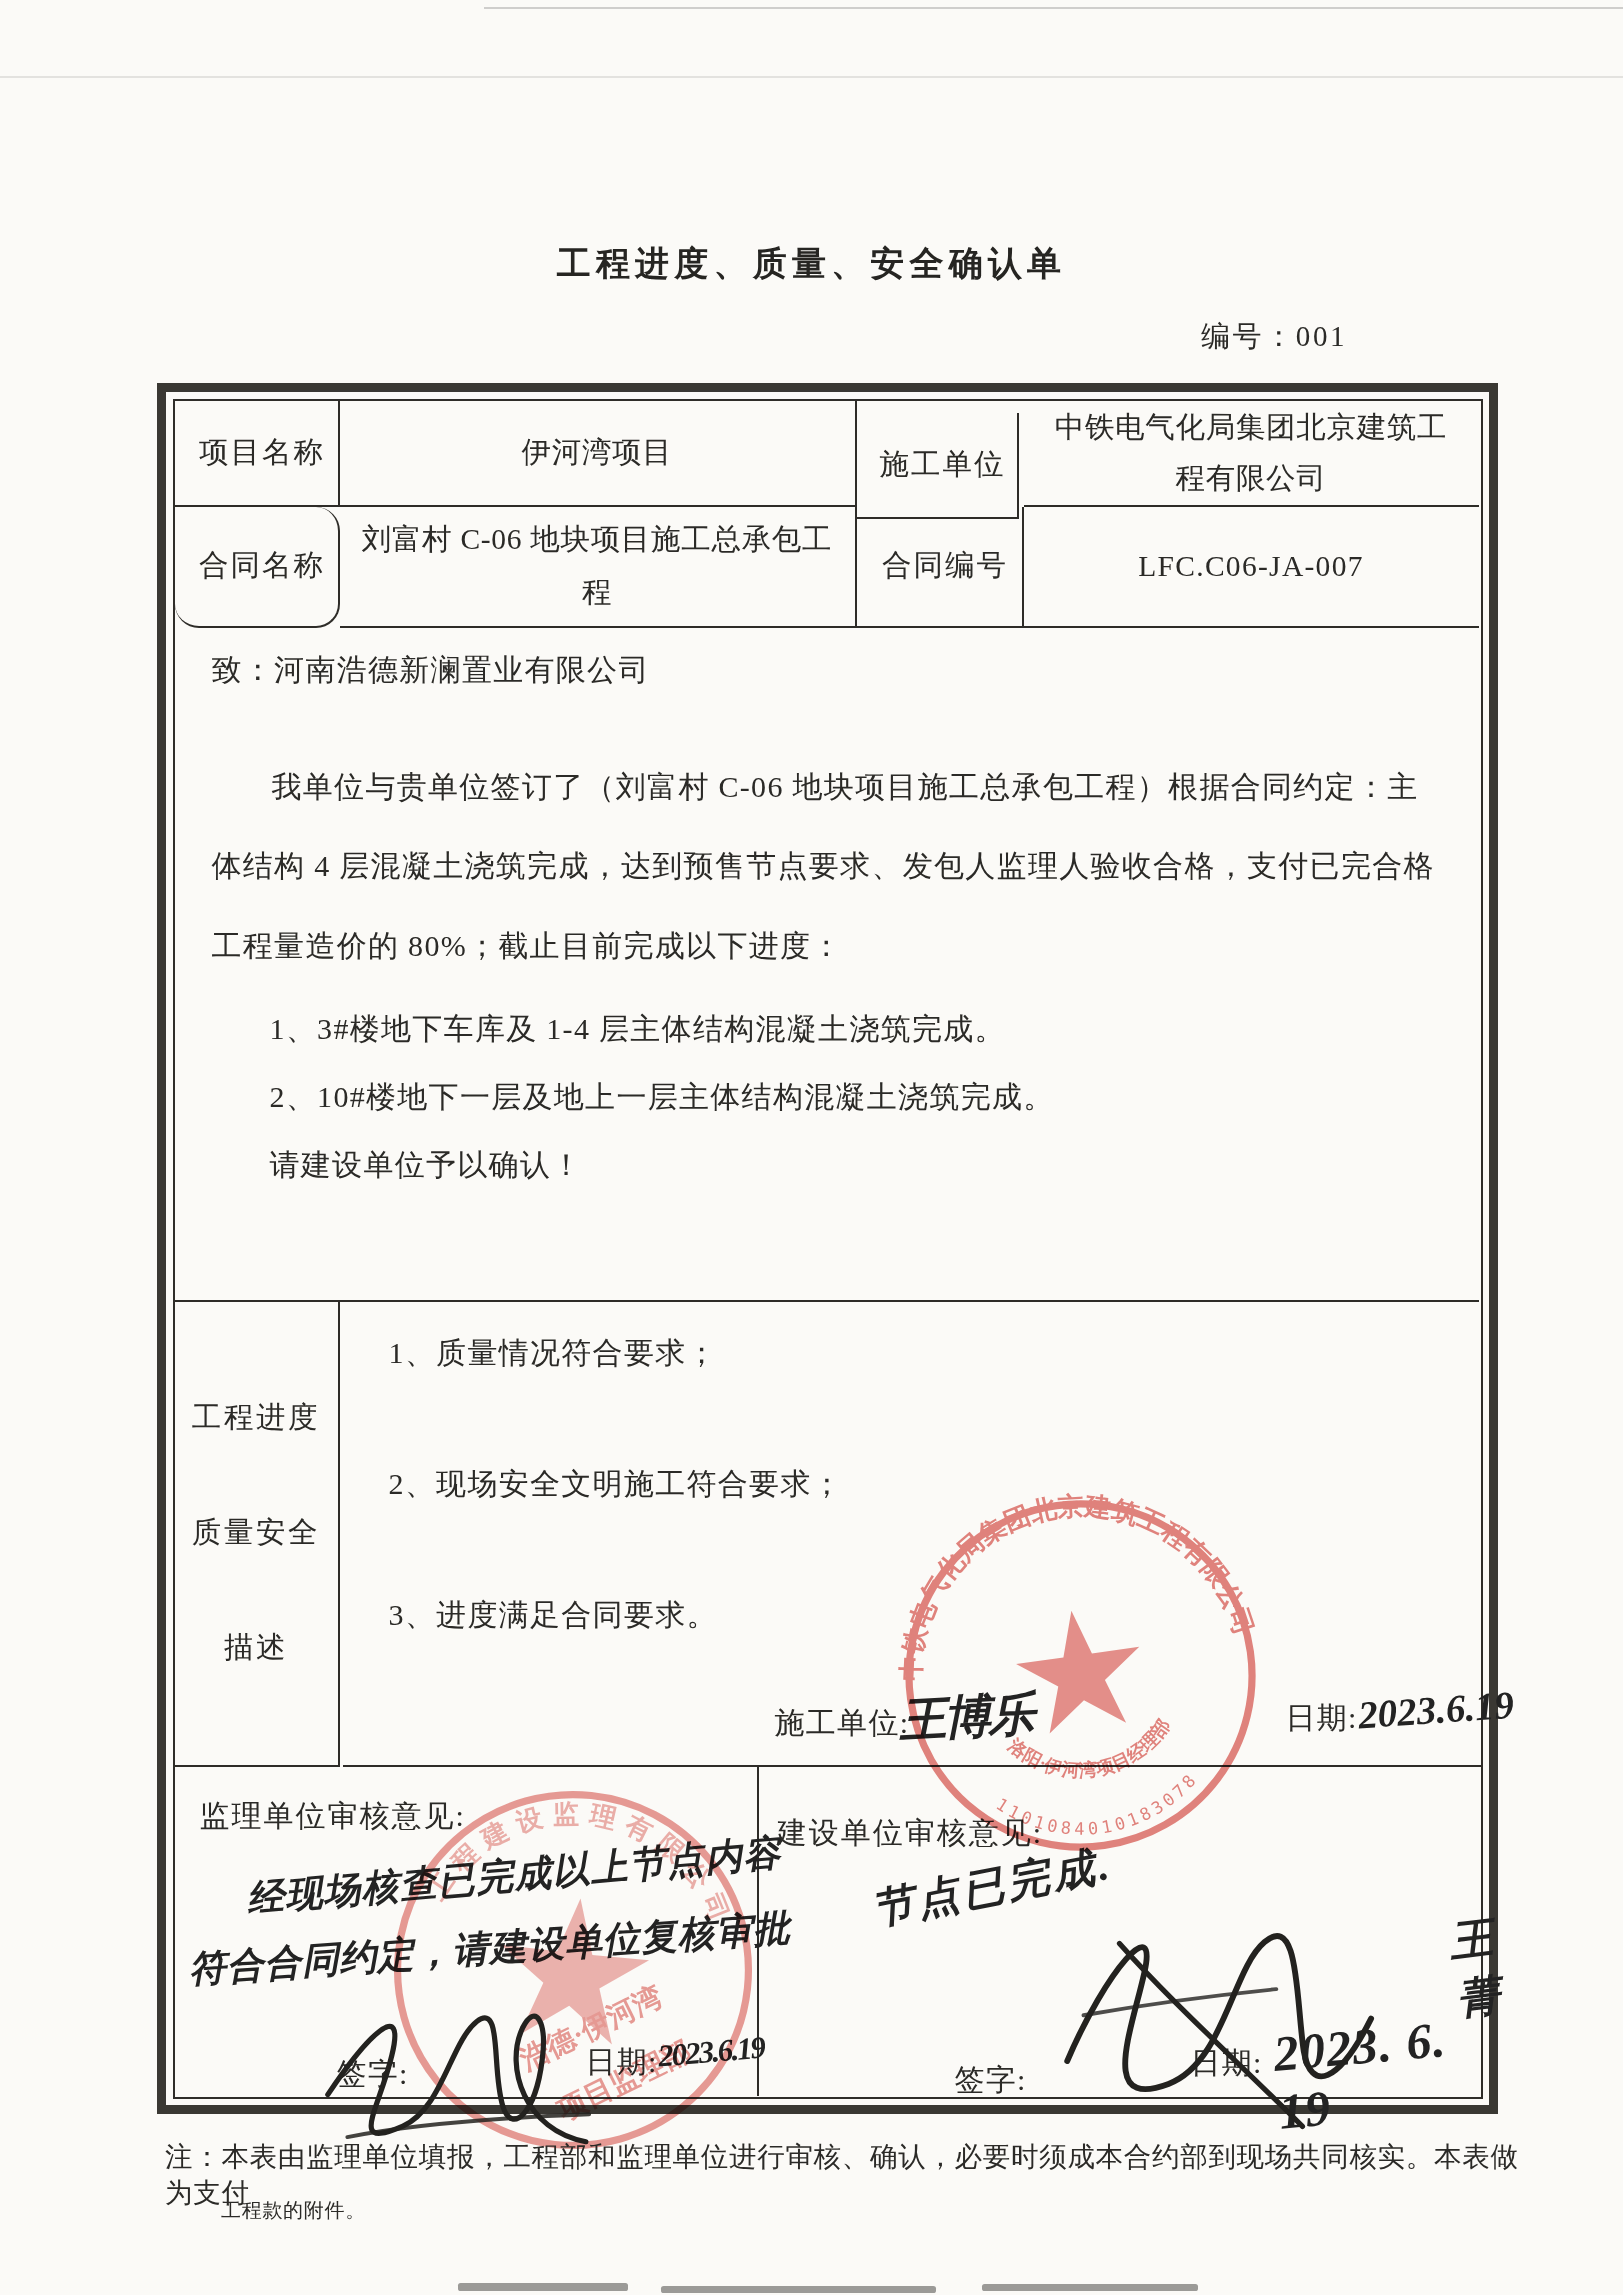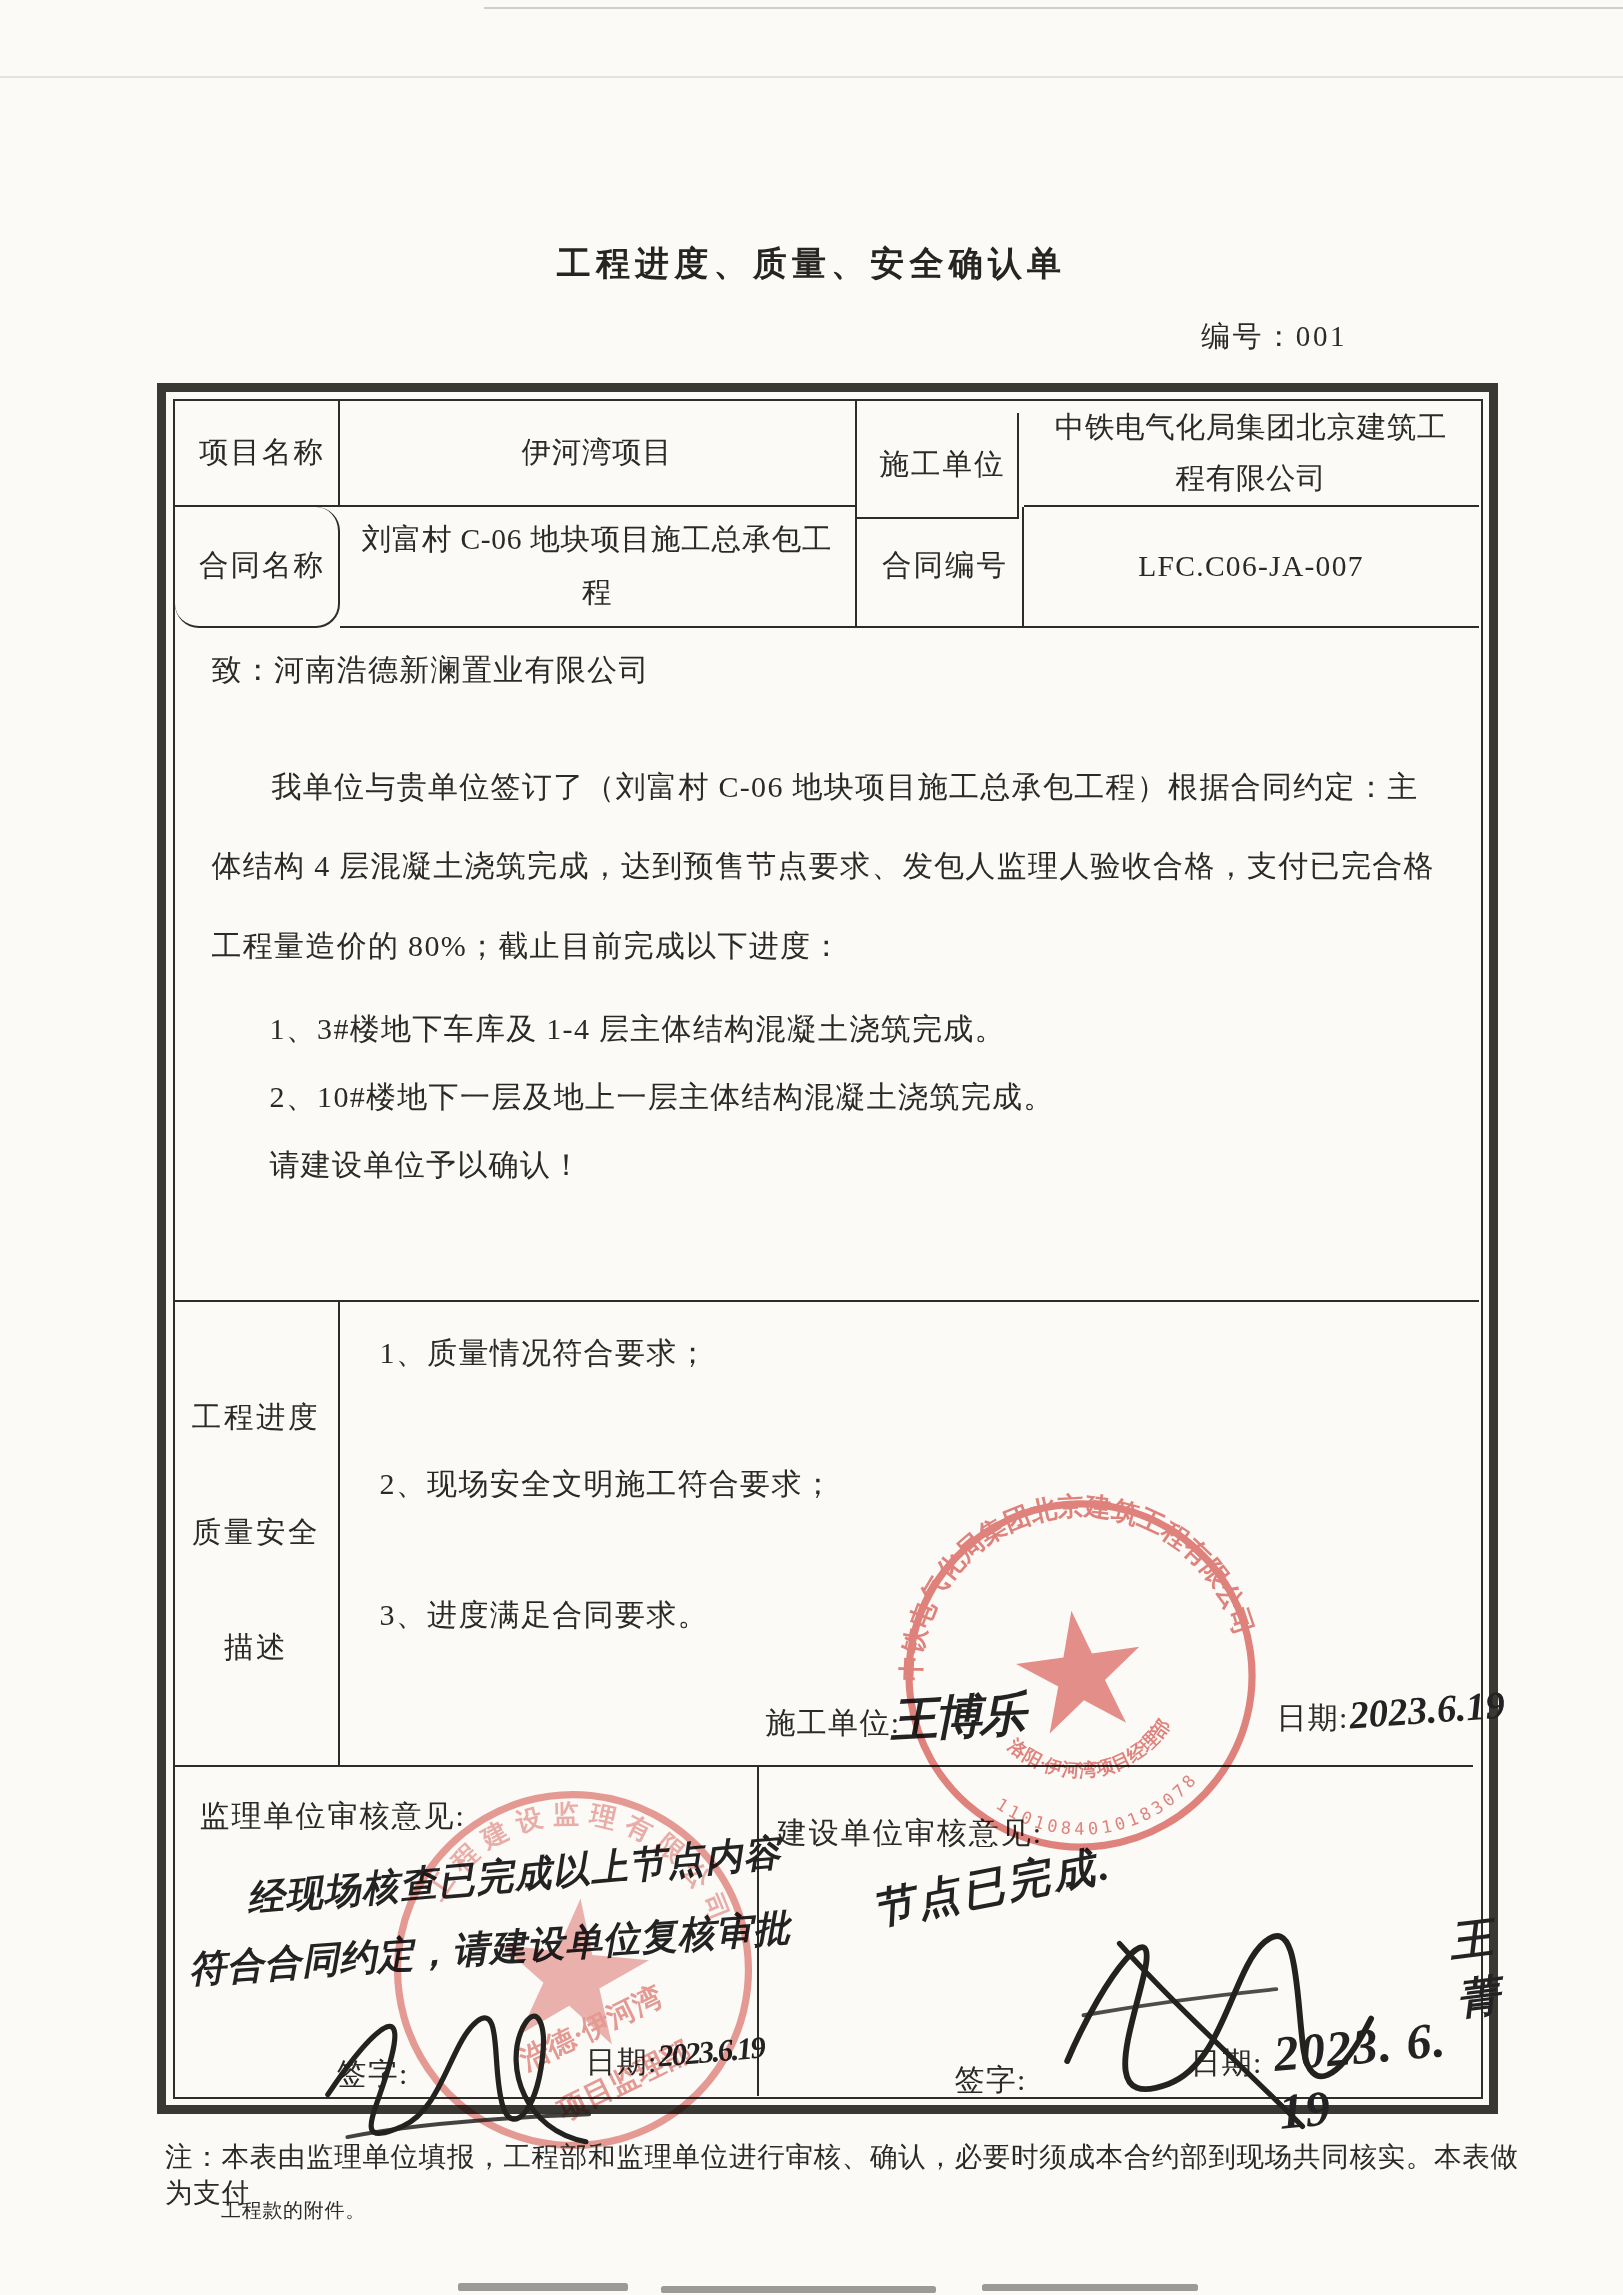--- a/index.html
+++ b/index.html
@@ -84,21 +84,21 @@
       <div class="notice-item">1、3#楼地下车库及 1-4 层主体结构混凝土浇筑完成。</div>
       <div class="notice-item">2、10#楼地下一层及地上一层主体结构混凝土浇筑完成。</div>
       <div class="confirm-line">请建设单位予以确认！</div>
     </div>
 
     <div class="cell desc-label b-r b-b" style="left:0;top:901px;width:165px;height:465px;">
       <span>工程进度</span>
       <span>质量安全</span>
       <span>描述</span>
     </div>
-    <div class="cell b-b" style="left:159px;top:901px;width:1139px;height:465px;">
+    <div class="cell b-b" style="left:168px;top:901px;width:1139px;height:465px;">
       <div class="desc-item" style="left:46px;top:31px;">1、质量情况符合要求；</div>
       <div class="desc-item" style="left:46px;top:162px;">2、现场安全文明施工符合要求；</div>
       <div class="desc-item" style="left:46px;top:293px;">3、进度满足合同要求。</div>
       <span class="abs sign-label" style="left:432px;top:401px;">施工单位:</span>
       <span class="abs hand" style="left:556px;top:384px;font-size:47px;font-weight:700;transform:rotate(-3deg);letter-spacing:-2.6px;">王博乐</span>
       <span class="abs sign-label" style="left:943px;top:396px;">日期:</span>
       <span class="abs hand date-val" style="left:1015px;top:385px;font-size:39px;transform:rotate(-4deg);">2023.6.19</span>
     </div>
 
     <div class="cell b-r" style="left:0;top:1366px;width:584px;height:329px;">

